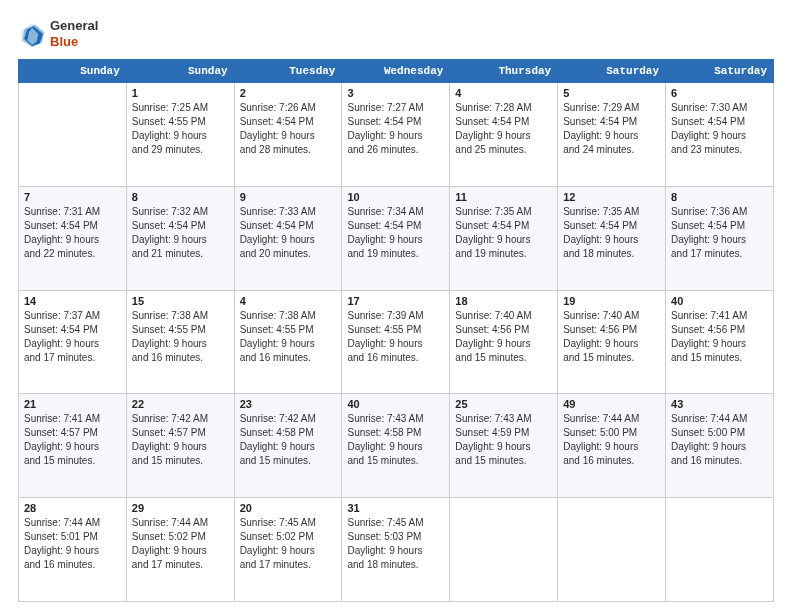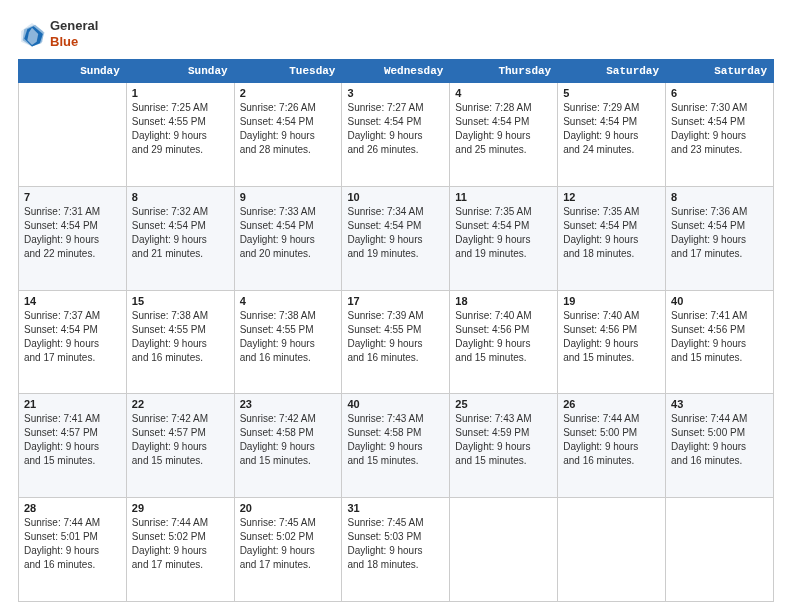--- a/index.html
+++ b/index.html
@@ -232,21 +232,21 @@
           </td>
           <td>
             <span class="day-num">40</span>
             <div class="day-info">Sunrise: 7:43 AM<br>Sunset: 4:58 PM<br>Daylight: 9 hours<br>and 15 minutes.</div>
           </td>
           <td>
             <span class="day-num">25</span>
             <div class="day-info">Sunrise: 7:43 AM<br>Sunset: 4:59 PM<br>Daylight: 9 hours<br>and 15 minutes.</div>
           </td>
           <td>
-            <span class="day-num">26</span>
+            <span class="day-num">49</span>
             <div class="day-info">Sunrise: 7:44 AM<br>Sunset: 5:00 PM<br>Daylight: 9 hours<br>and 16 minutes.</div>
           </td>
           <td>
             <span class="day-num">43</span>
             <div class="day-info">Sunrise: 7:44 AM<br>Sunset: 5:00 PM<br>Daylight: 9 hours<br>and 16 minutes.</div>
           </td>
         </tr>
         <tr>
           <td>
             <span class="day-num">28</span>

